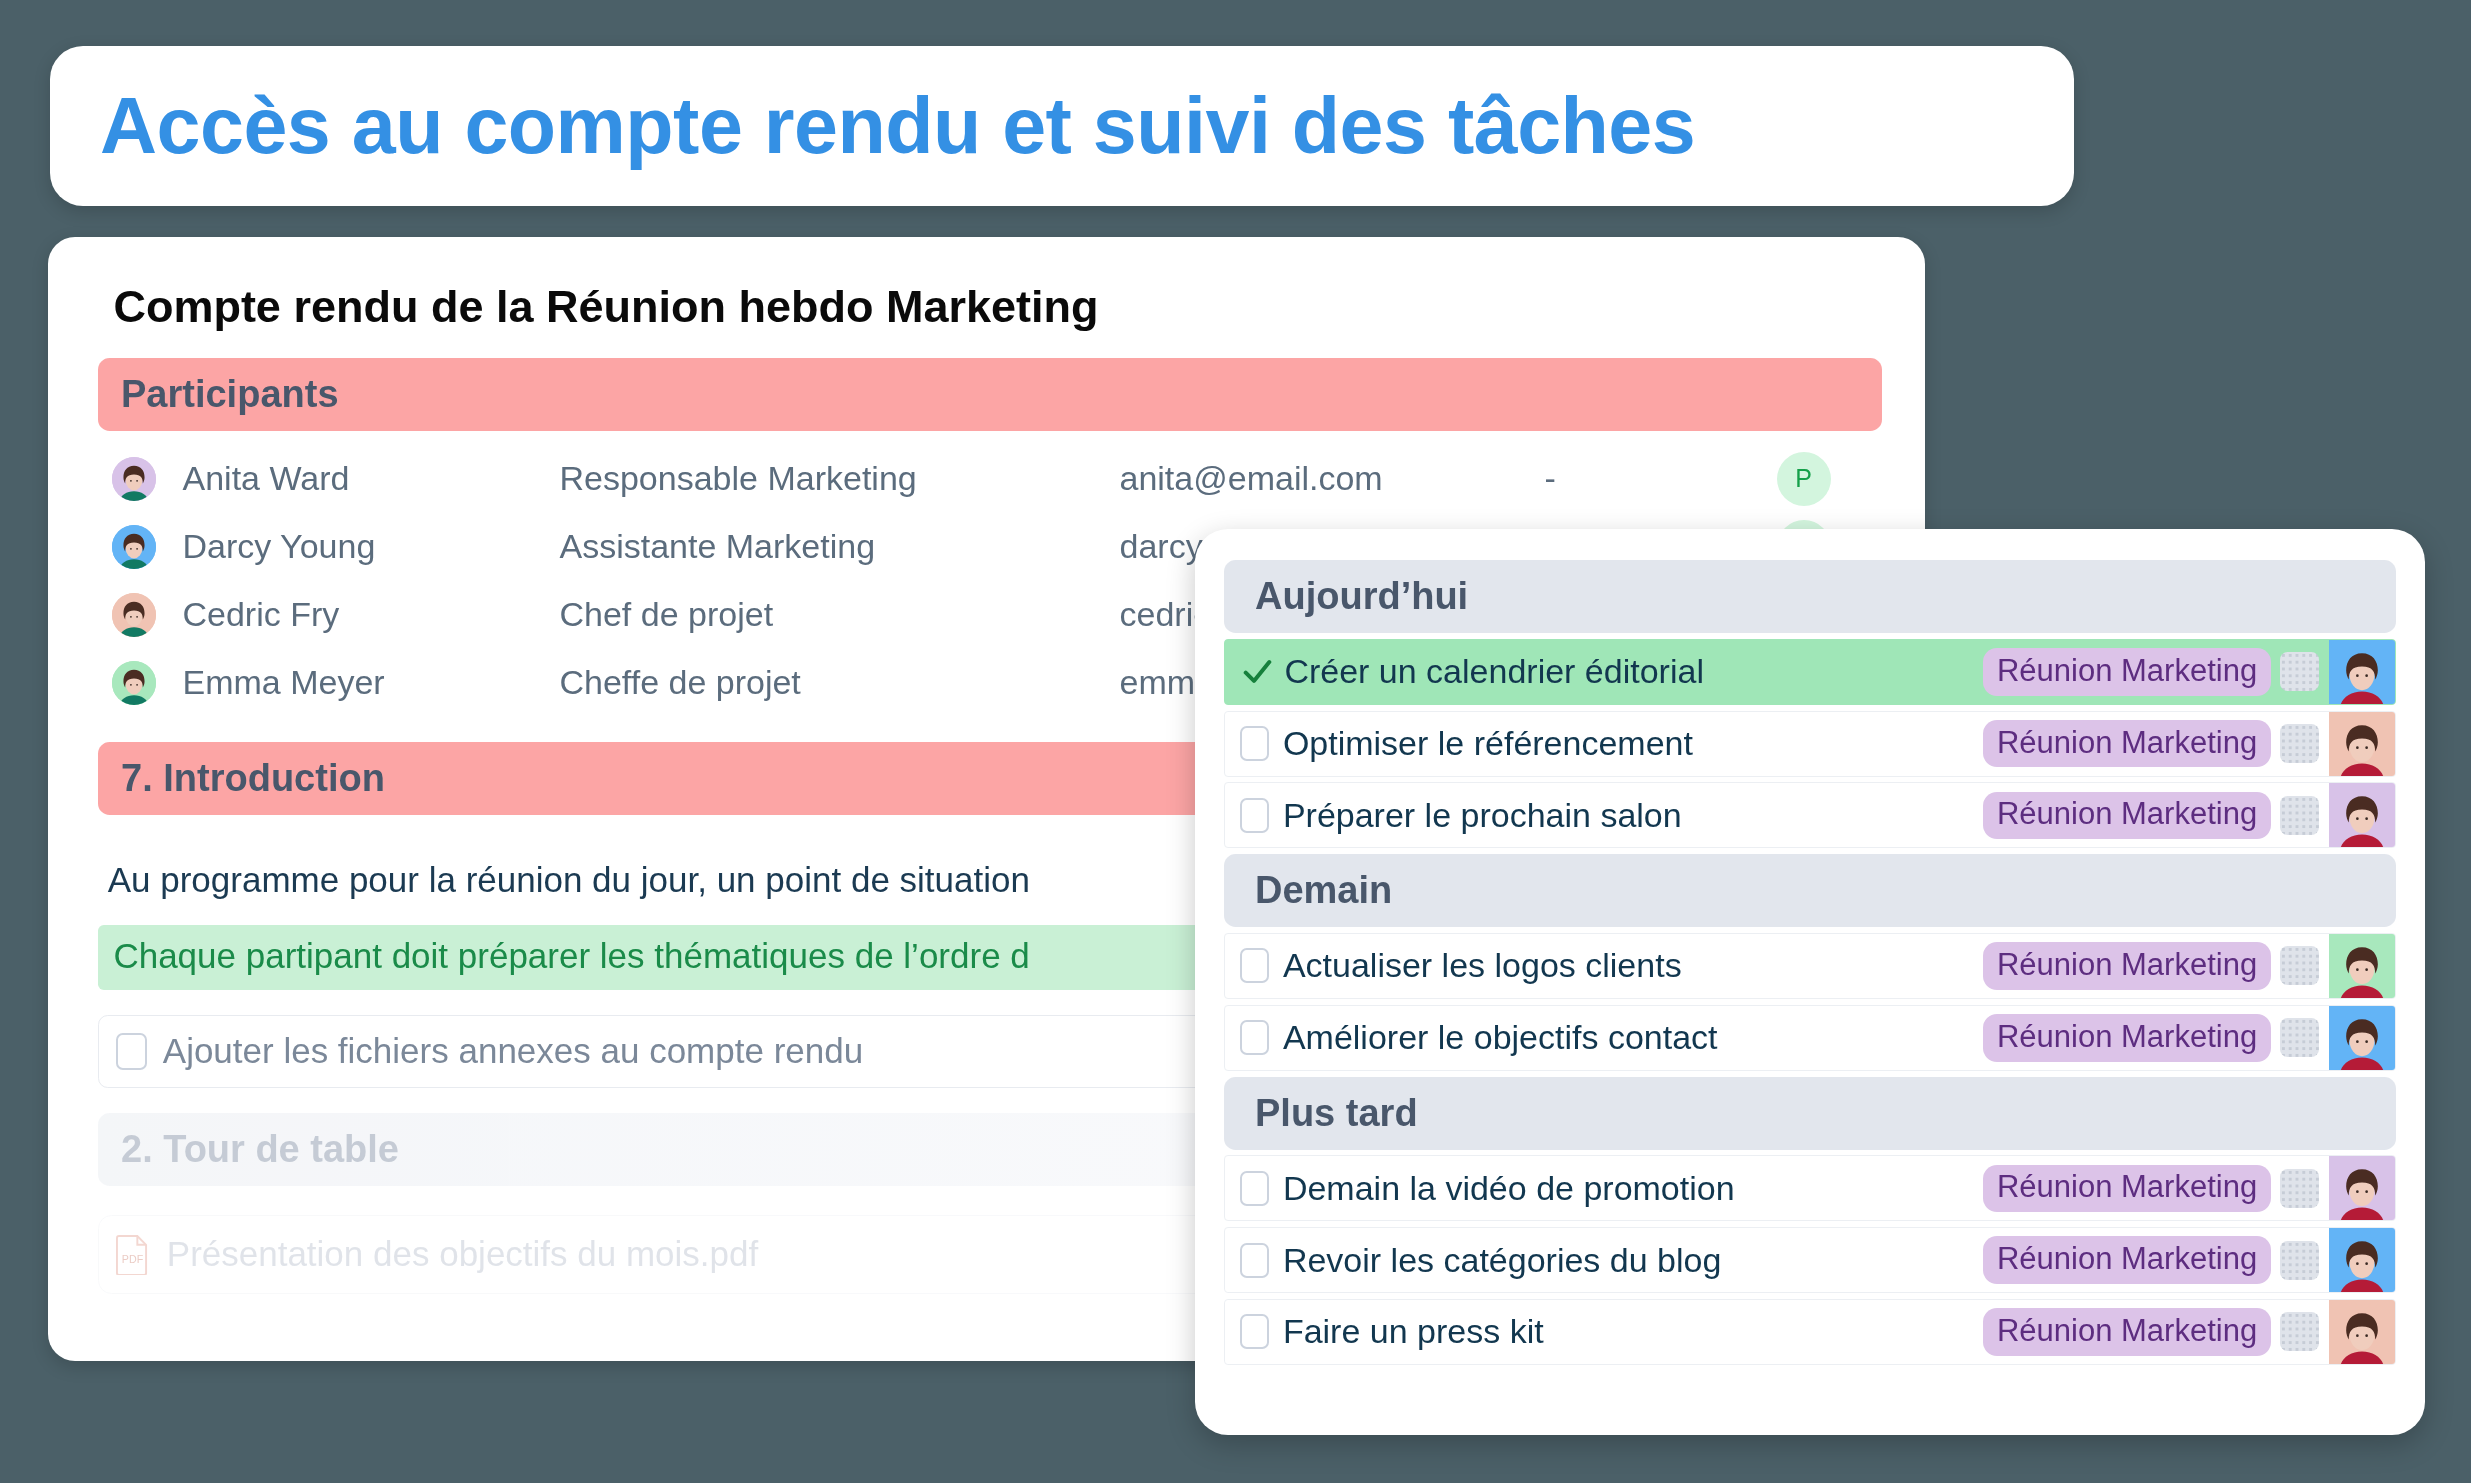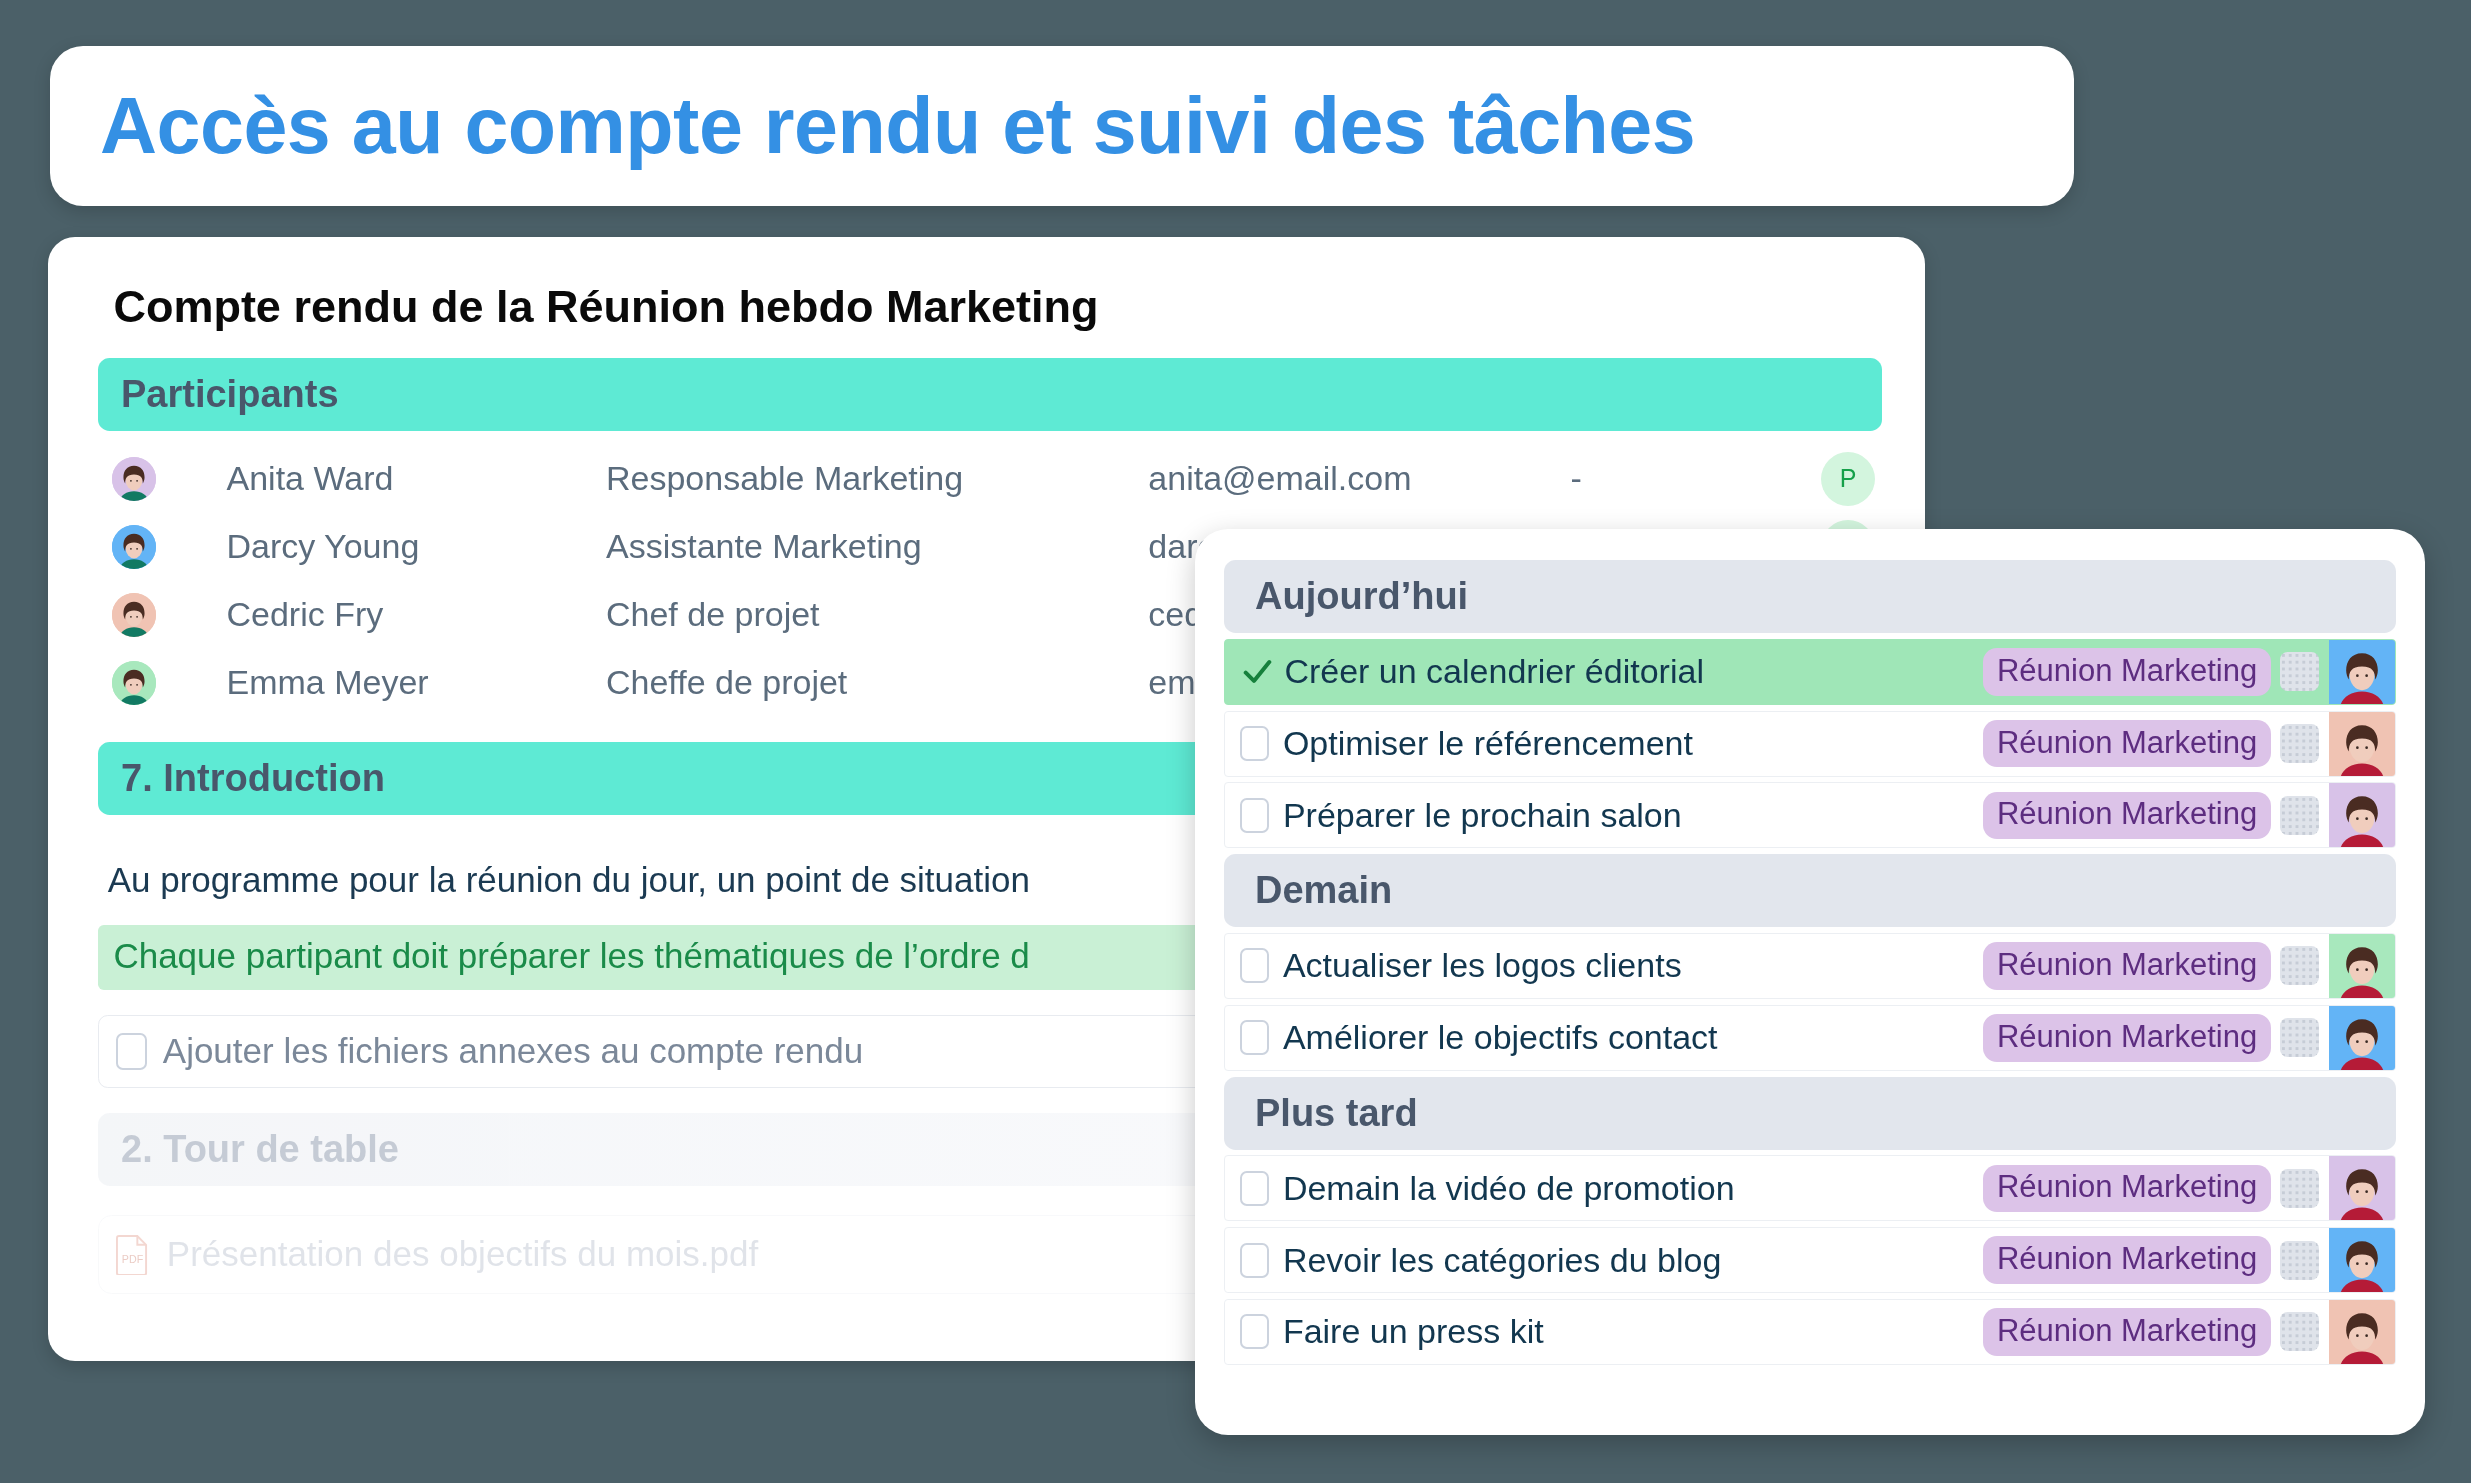--- a/index.html
+++ b/index.html
@@ -57,21 +57,21 @@
     font-weight: bold;
     color: #0a0a0a;
     margin-top: 44px;
     margin-left: 15.4px;
     white-space: nowrap;
   }
 
   .section-bar {
     margin-top: 25px;
     height: 73px;
-    background: #5eead4;
+    background: #fca5a5;
     border-radius: 11.6px;
     display: flex;
     align-items: center;
     padding-left: 23px;
     width: 1784px;
   }
   .section-bar .section-label {
     font-size: 38px;
     font-weight: bold;
     color: #49576b;
@@ -83,21 +83,20 @@
     opacity: 0.55;
   }
   .section-bar.faded .section-label { color: #97a2b3; }
 
   
   .participants { margin-top: 13.5px; }
   .p-row {
     display: flex;
     align-items: center;
     height: 68px;
-    gap: 44px;
   }
   .p-avatar {
     width: 44px; height: 44px;
     border-radius: 50%;
     margin-left: 13.5px;
     margin-right: 27px;
     flex: 0 0 auto;
     overflow: hidden;
     position: relative;
   }

